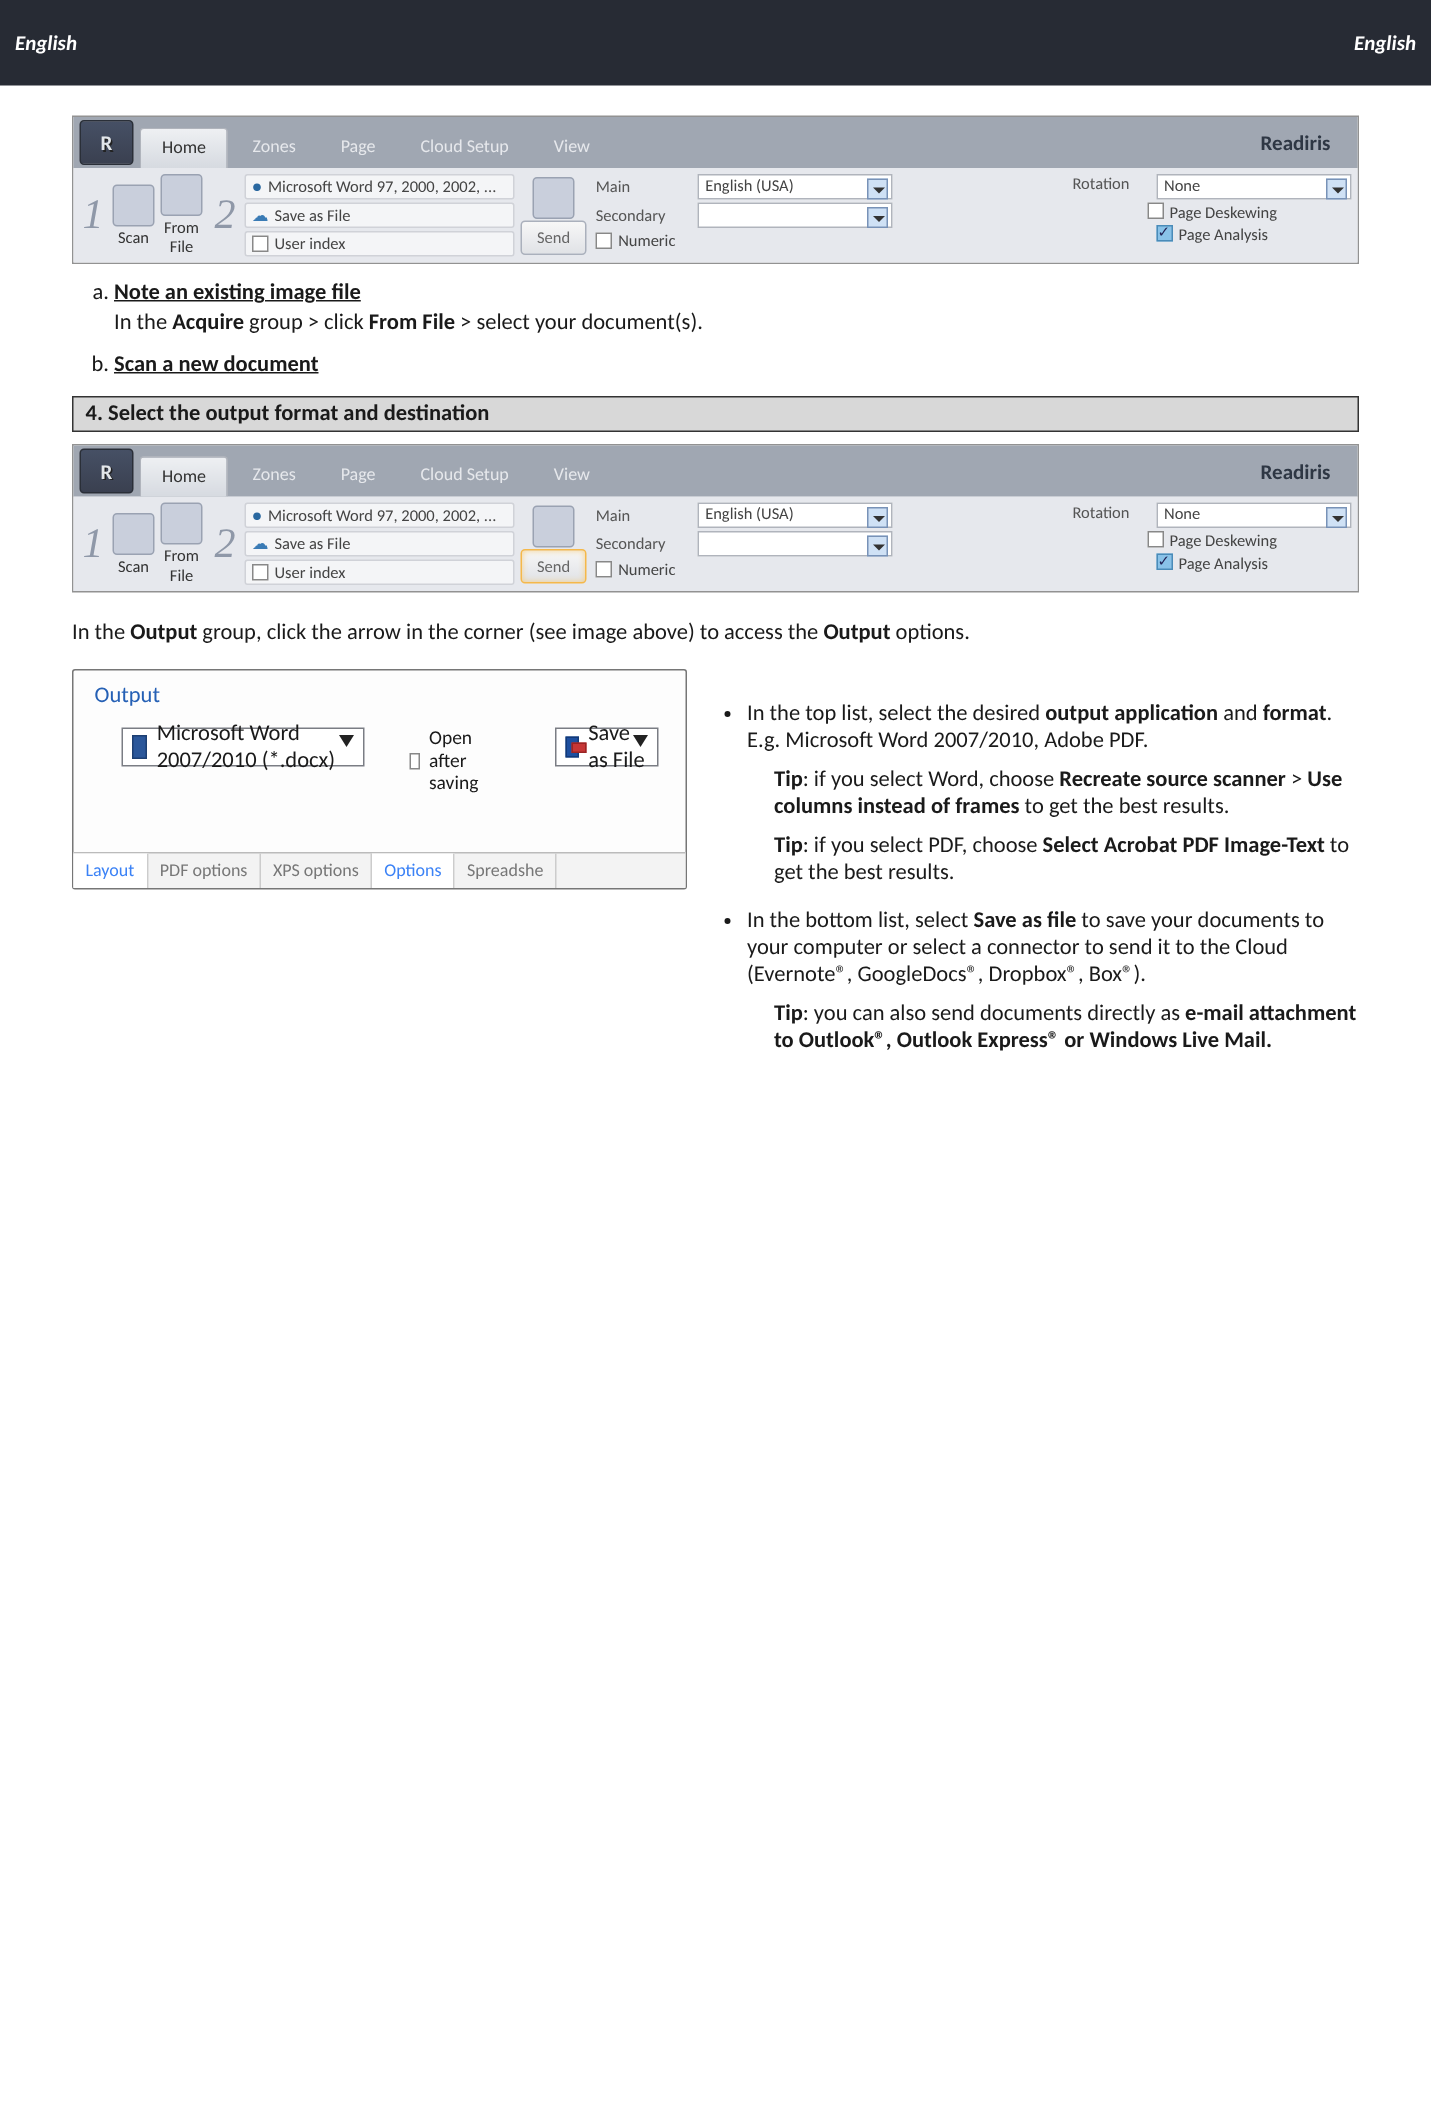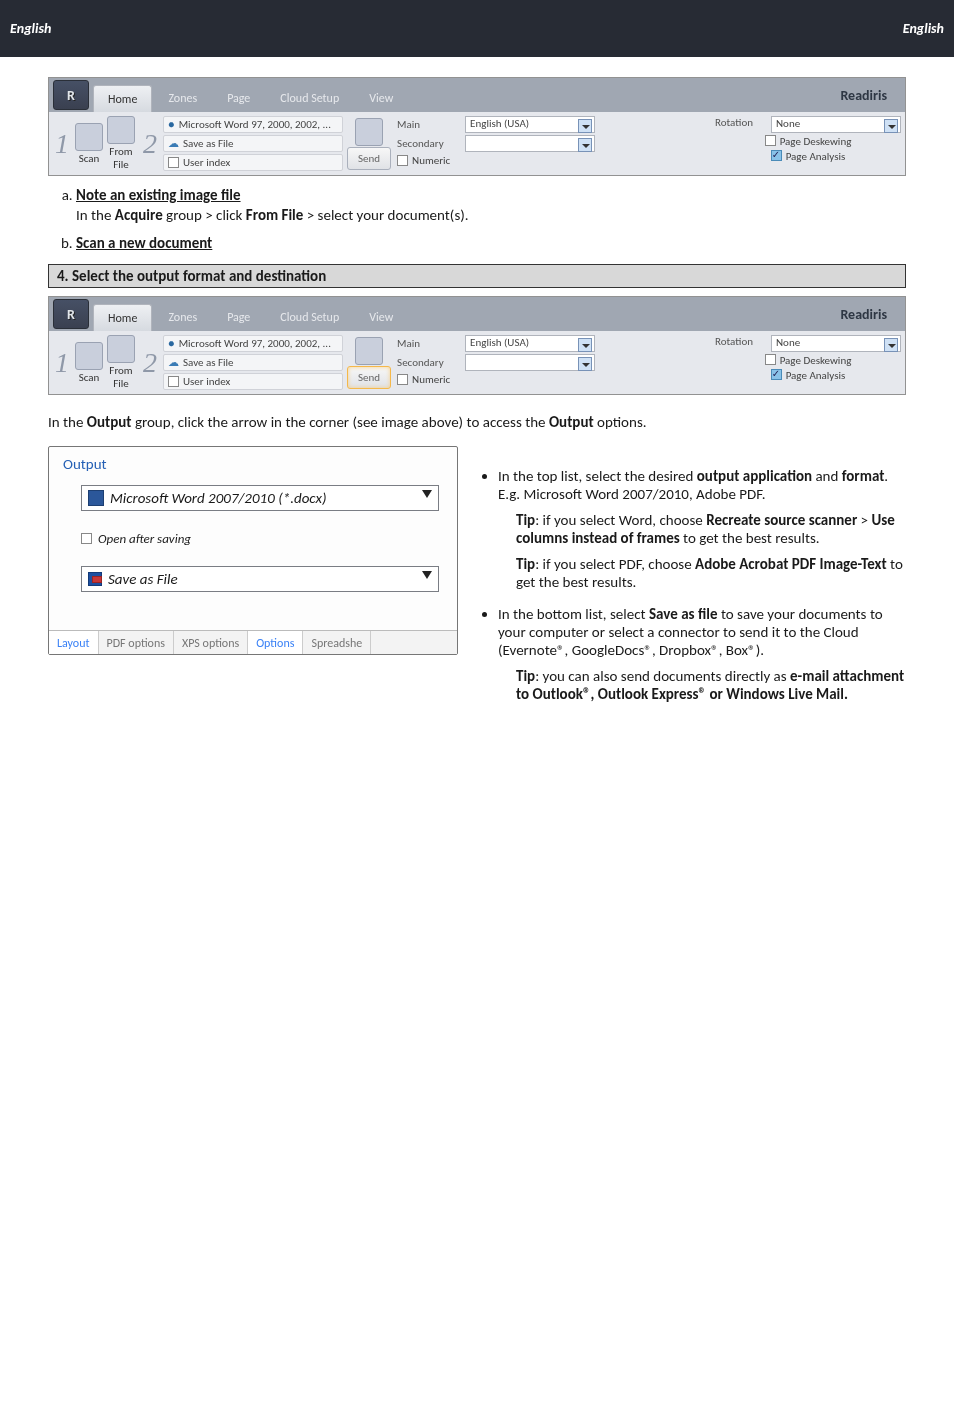--- a/index.html
+++ b/index.html
@@ -165,21 +165,21 @@
     background: #fdfdfd;
     display:flex; flex-direction:column;
   }
   .output-dlg .dlg-title {
     padding: 8px 14px 4px 14px;
     color: #2560b5;
     font-size: 15px;
   }
   .output-dlg .dlg-body {
     padding: 8px 18px 8px 32px;
-    display:flex; flex-direction:column; gap:20px;font-style:italic;
+    display:flex; gap:30px;
   }
   .dlg-field {
     display:flex; align-items:center;
     border:1px solid #7a7d84;
     height:26px;
     background:#fff;
     padding: 0 6px;
     gap:6px;
     position:relative;
   }
@@ -445,21 +445,21 @@
     </div>
 
     <div class="rightcol">
       <ul class="bullets">
         <li>
           <span>In the top list, select the desired </span><b>output application</b><span> and </span><b>format</b><span>. E.g. Microsoft Word 2007/2010, Adobe PDF.</span>
           <div class="tipblock">
             <b>Tip</b><span>: if you select Word, choose </span><b>Recreate source scanner</b><span> &gt; </span><b>Use columns instead of frames</b><span> to get the best results.</span>
           </div>
           <div class="tipblock">
-            <b>Tip</b><span>: if you select PDF, choose </span><b>Adobe Acrobat PDF Image-Text</b><span> to get the best results.</span>
+            <b>Tip</b><span>: if you select PDF, choose </span><b>Select Acrobat PDF Image-Text</b><span> to get the best results.</span>
           </div>
         </li>
         <li>
           <span>In the bottom list, select </span><b>Save as file</b><span> to save your documents to your computer or select a connector to send it to the Cloud (Evernote®, GoogleDocs®, Dropbox®, Box®).</span>
           <div class="tipblock">
             <b>Tip</b><span>: you can also send documents directly as </span><b>e-mail attachment to Outlook®, Outlook Express® or Windows Live Mail.</b>
           </div>
         </li>
       </ul>
     </div>

